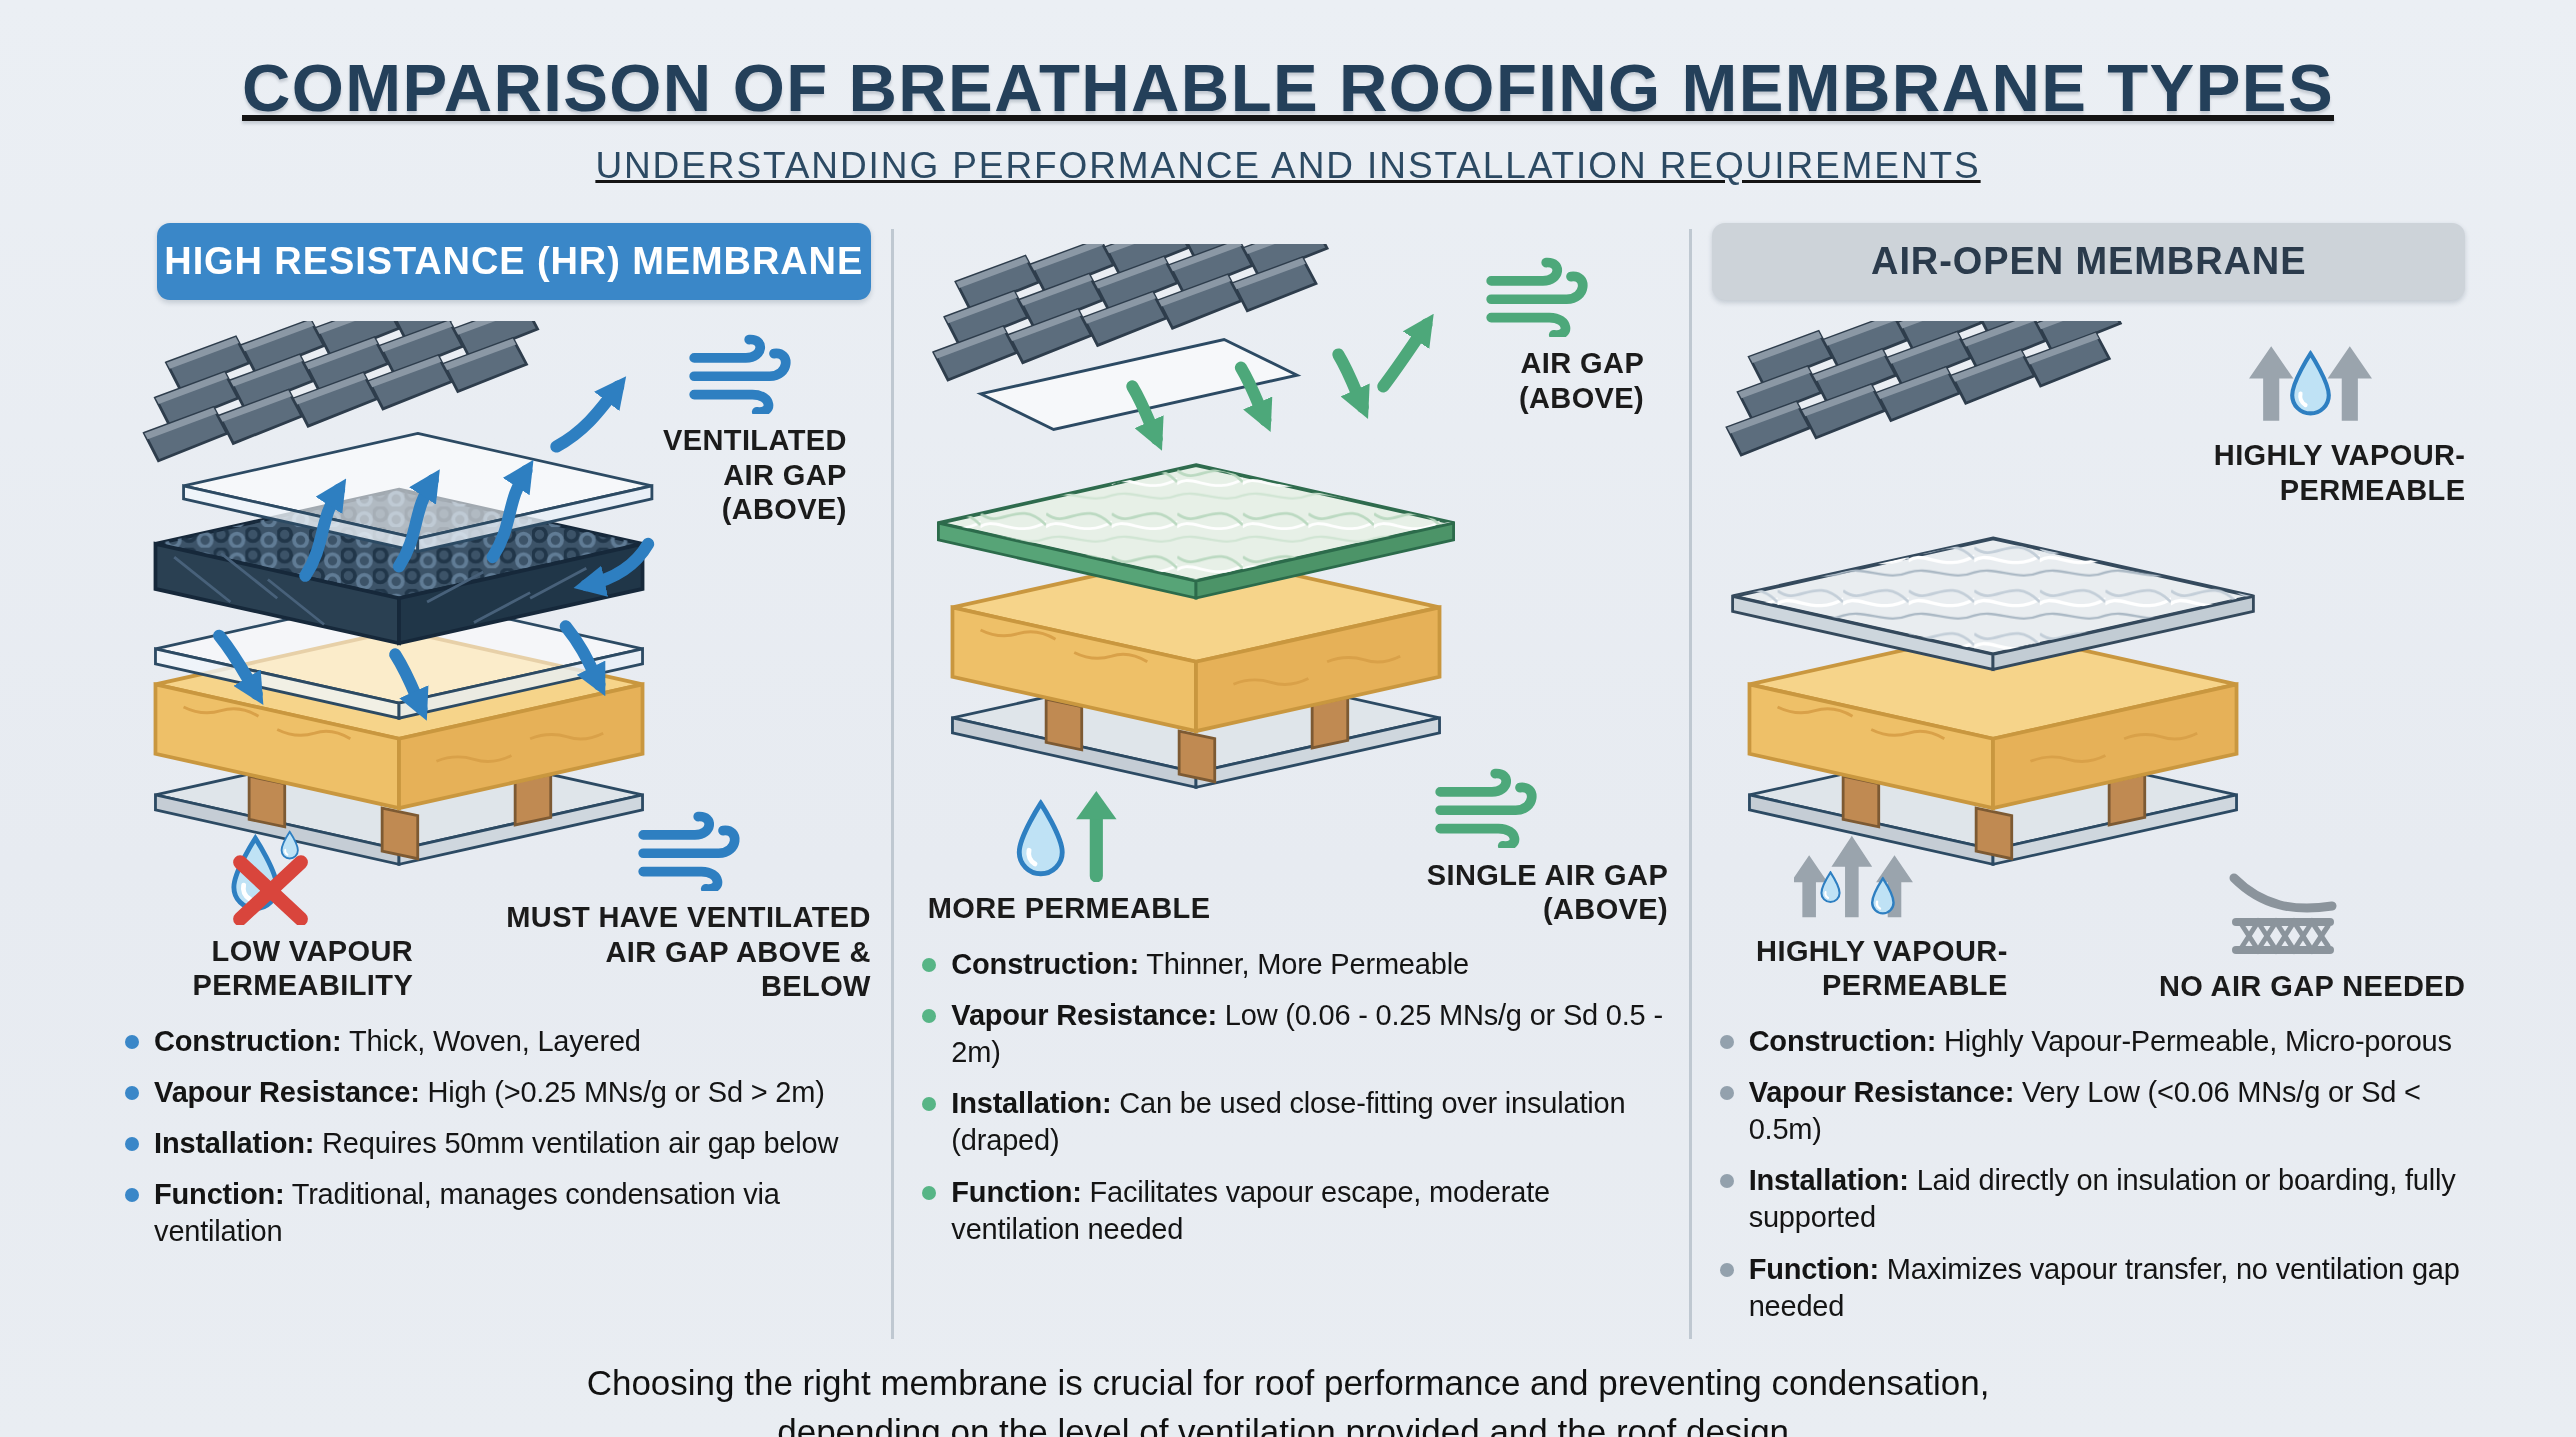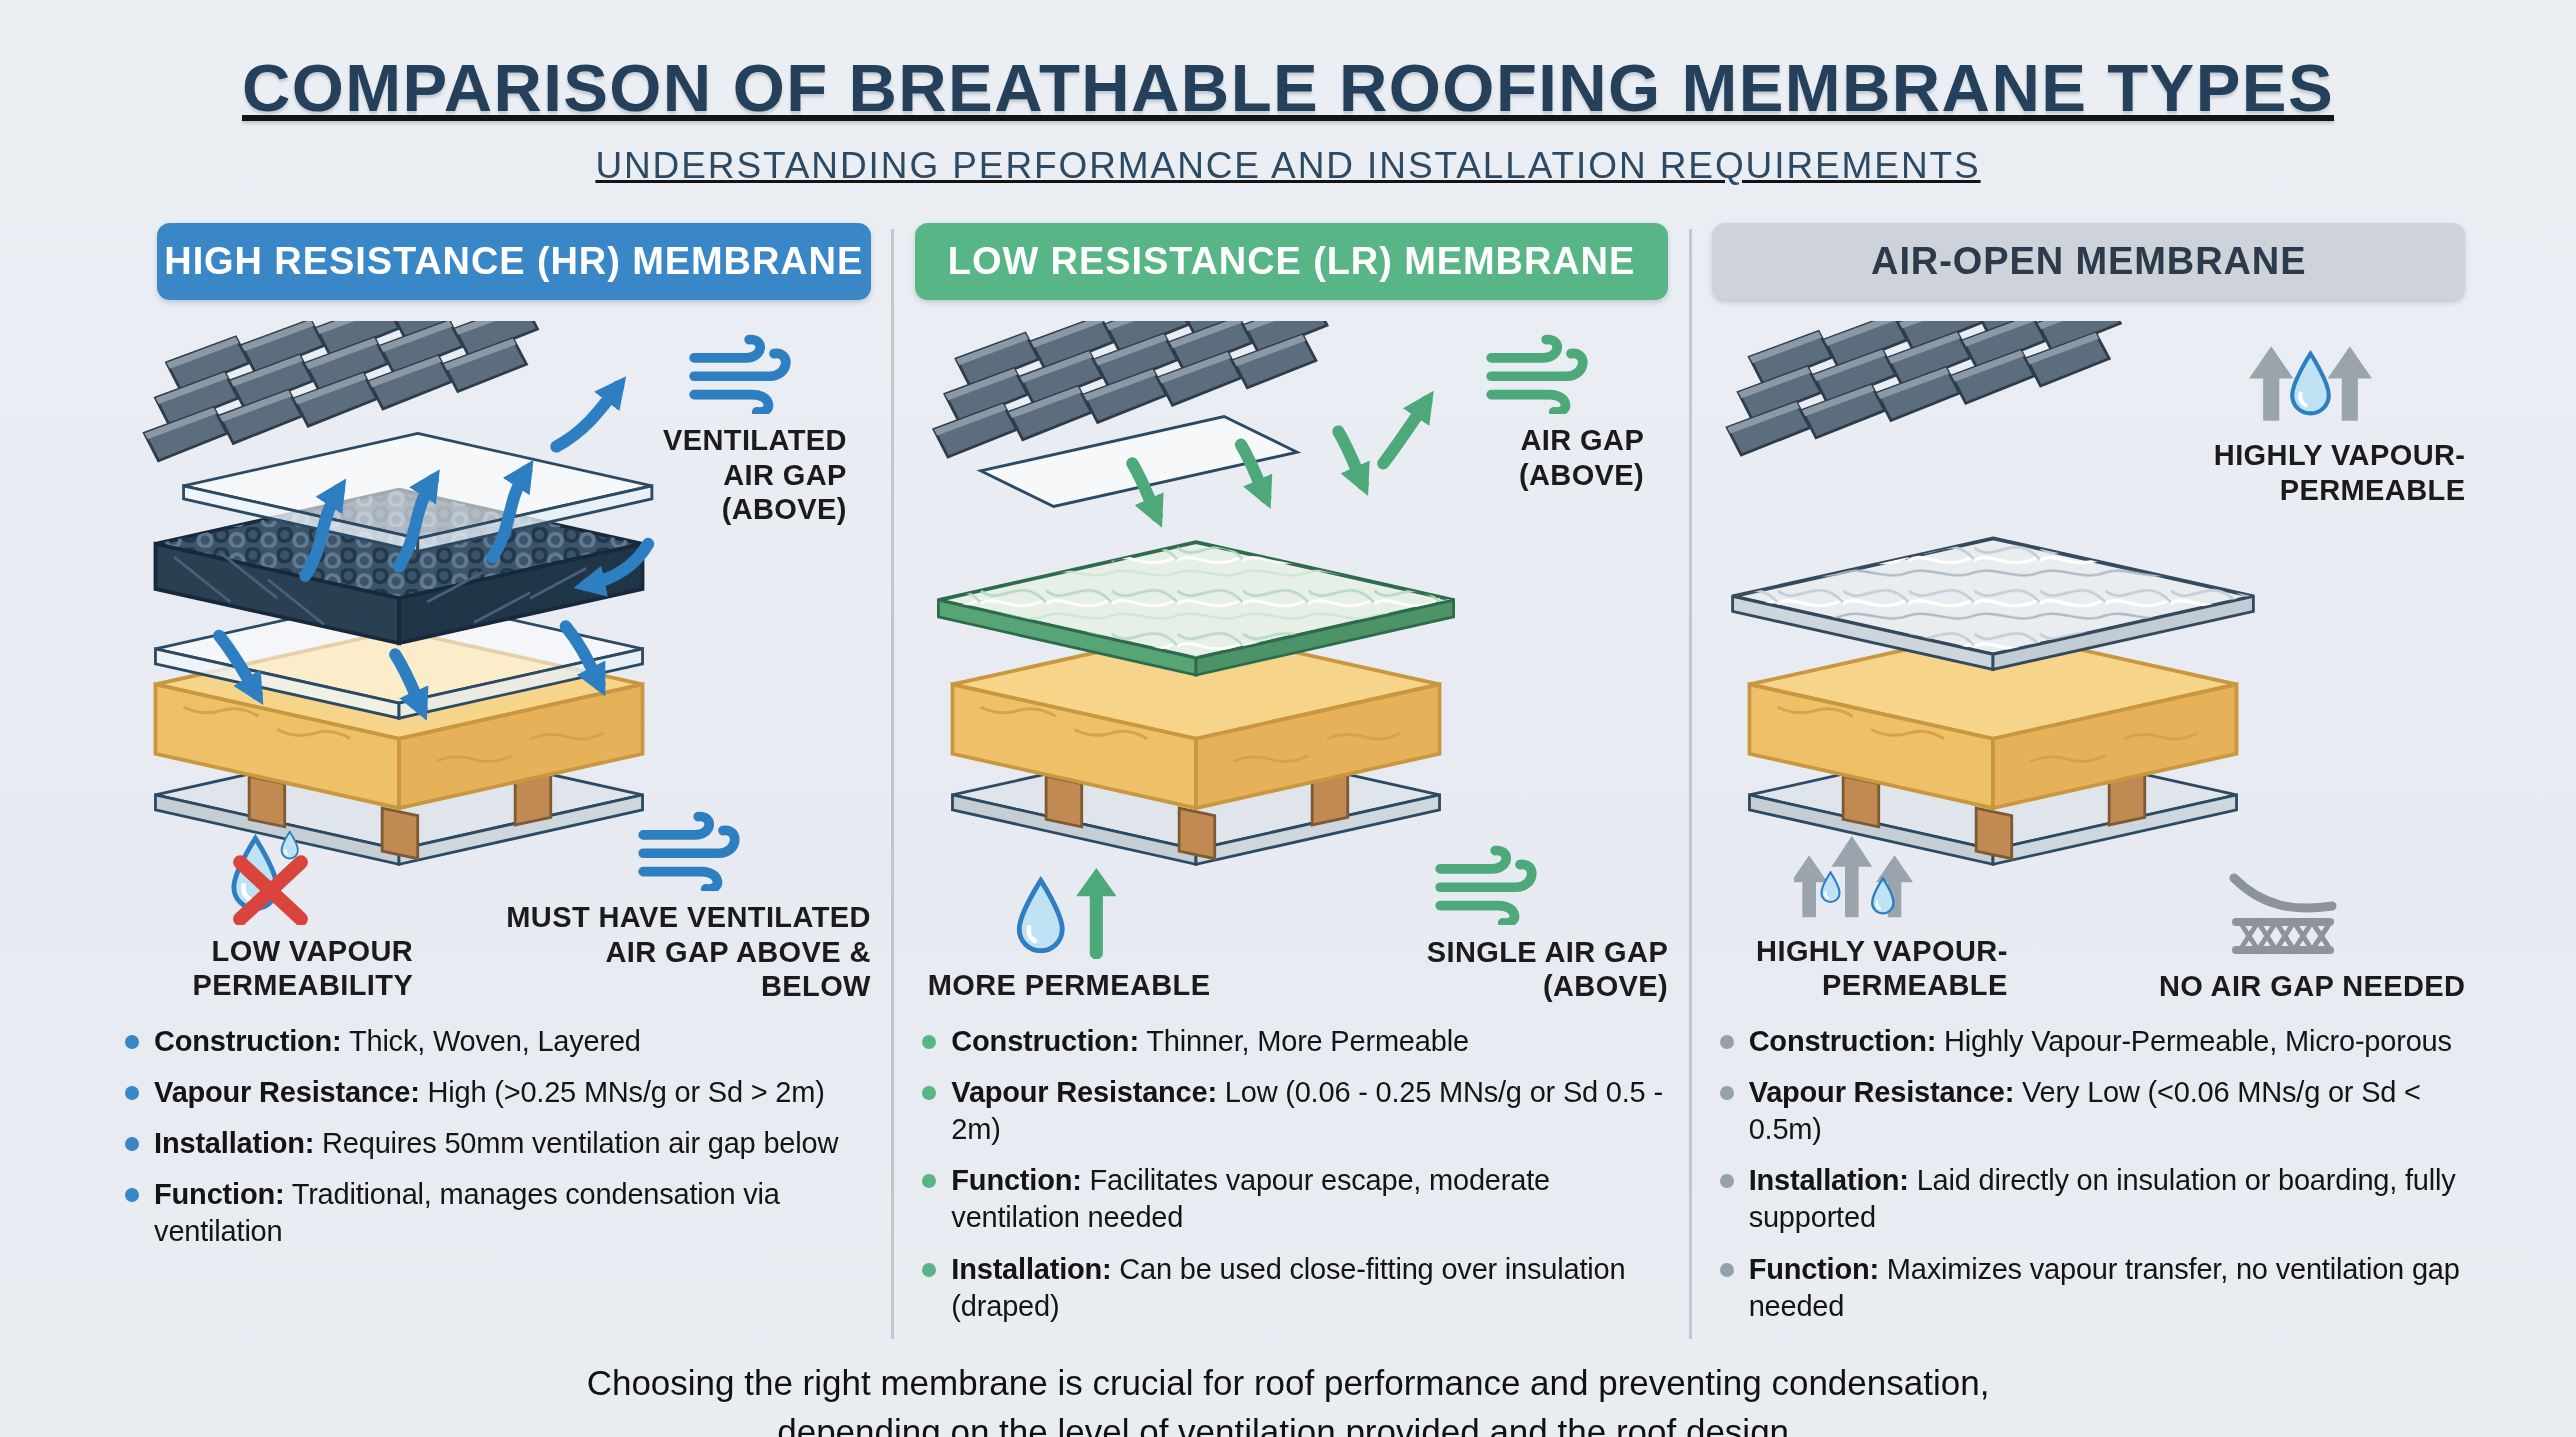--- a/index.html
+++ b/index.html
@@ -213,23 +213,20 @@
         <li>
             <span class="dot"></span>
             <p class="btxt"><b>Function:</b> <span>Traditional, manages condensation via ventilation</span></p>
           </li>
       </ul>
     </section>
 
     <div class="divider"></div>
 
     <section class="col accent-green">
-      <div class="col-header lr">
-        <span>LOW RESISTANCE (LR) MEMBRANE</span>
-      </div>
       <div class="illustration">
         <svg class="roof" viewBox="0 0 600 600">
           <g>
             <polygon points="300,448 560,506 300,564 40,506" fill="#dfe5ea" stroke="#2c4a63" stroke-width="3"></polygon>
             <polygon points="40,506 300,564 300,580 40,522" fill="#c5cdd5" stroke="#2c4a63" stroke-width="3"></polygon>
             <polygon points="300,564 560,506 560,522 300,580" fill="#cfd7de" stroke="#2c4a63" stroke-width="3"></polygon>
           </g>
           <g fill="#c08a52" stroke="#7d5a33" stroke-width="3">
             <polygon points="140,486 178,494 178,540 140,532"></polygon>
             <polygon points="282,520 320,528 320,574 282,566"></polygon>
@@ -283,25 +280,25 @@
         <li>
             <span class="dot"></span>
             <p class="btxt"><b>Construction:</b> <span>Thinner, More Permeable</span></p>
           </li>
         <li>
             <span class="dot"></span>
             <p class="btxt"><b>Vapour Resistance:</b> <span>Low (0.06 - 0.25 MNs/g or Sd 0.5 - 2m)</span></p>
           </li>
         <li>
             <span class="dot"></span>
+            <p class="btxt"><b>Installation:</b> <span>Can be used close-fitting over insulation (draped)</span></p>
+          </li>
+        <li>
+            <span class="dot"></span>
             <p class="btxt"><b>Function:</b> <span>Facilitates vapour escape, moderate ventilation needed</span></p>
-          </li>
-        <li>
-            <span class="dot"></span>
-            <p class="btxt"><b>Installation:</b> <span>Can be used close-fitting over insulation (draped)</span></p>
           </li>
       </ul>
     </section>
 
     <div class="divider"></div>
 
     <section class="col accent-gray">
       <div class="col-header ao">
         <span>AIR-OPEN MEMBRANE</span>
       </div>

